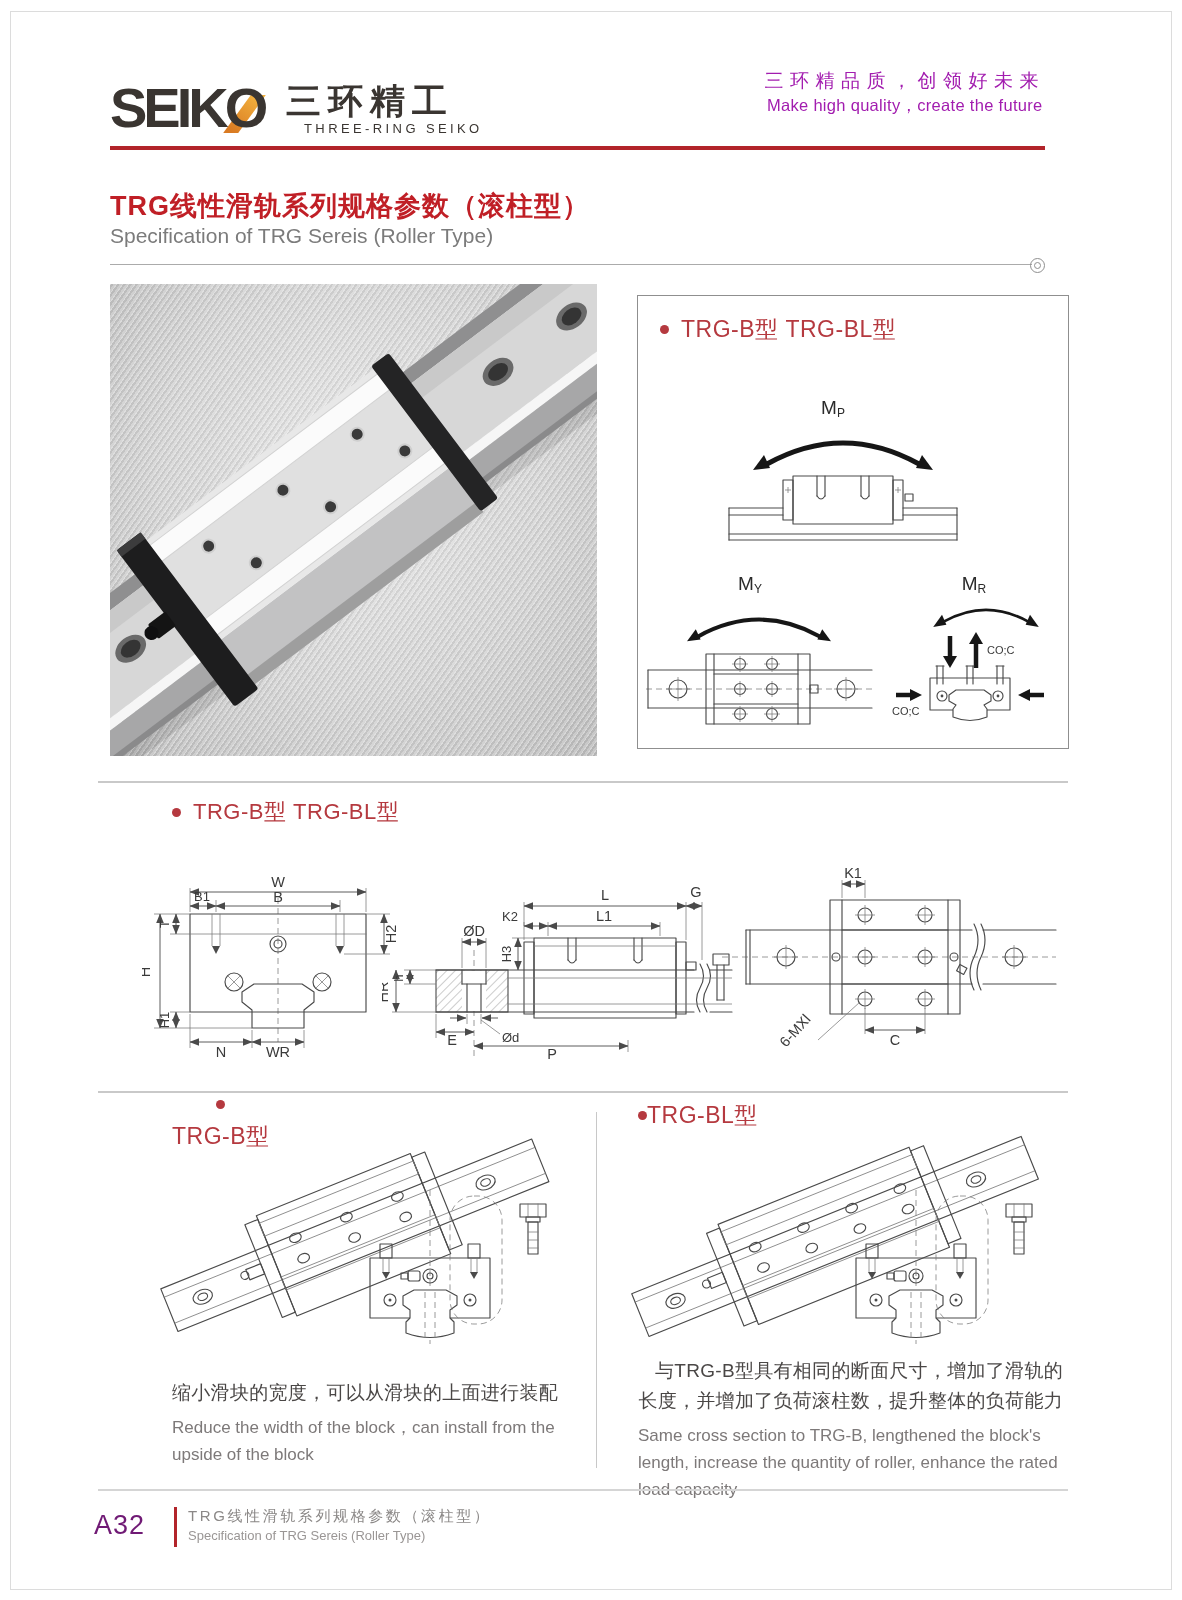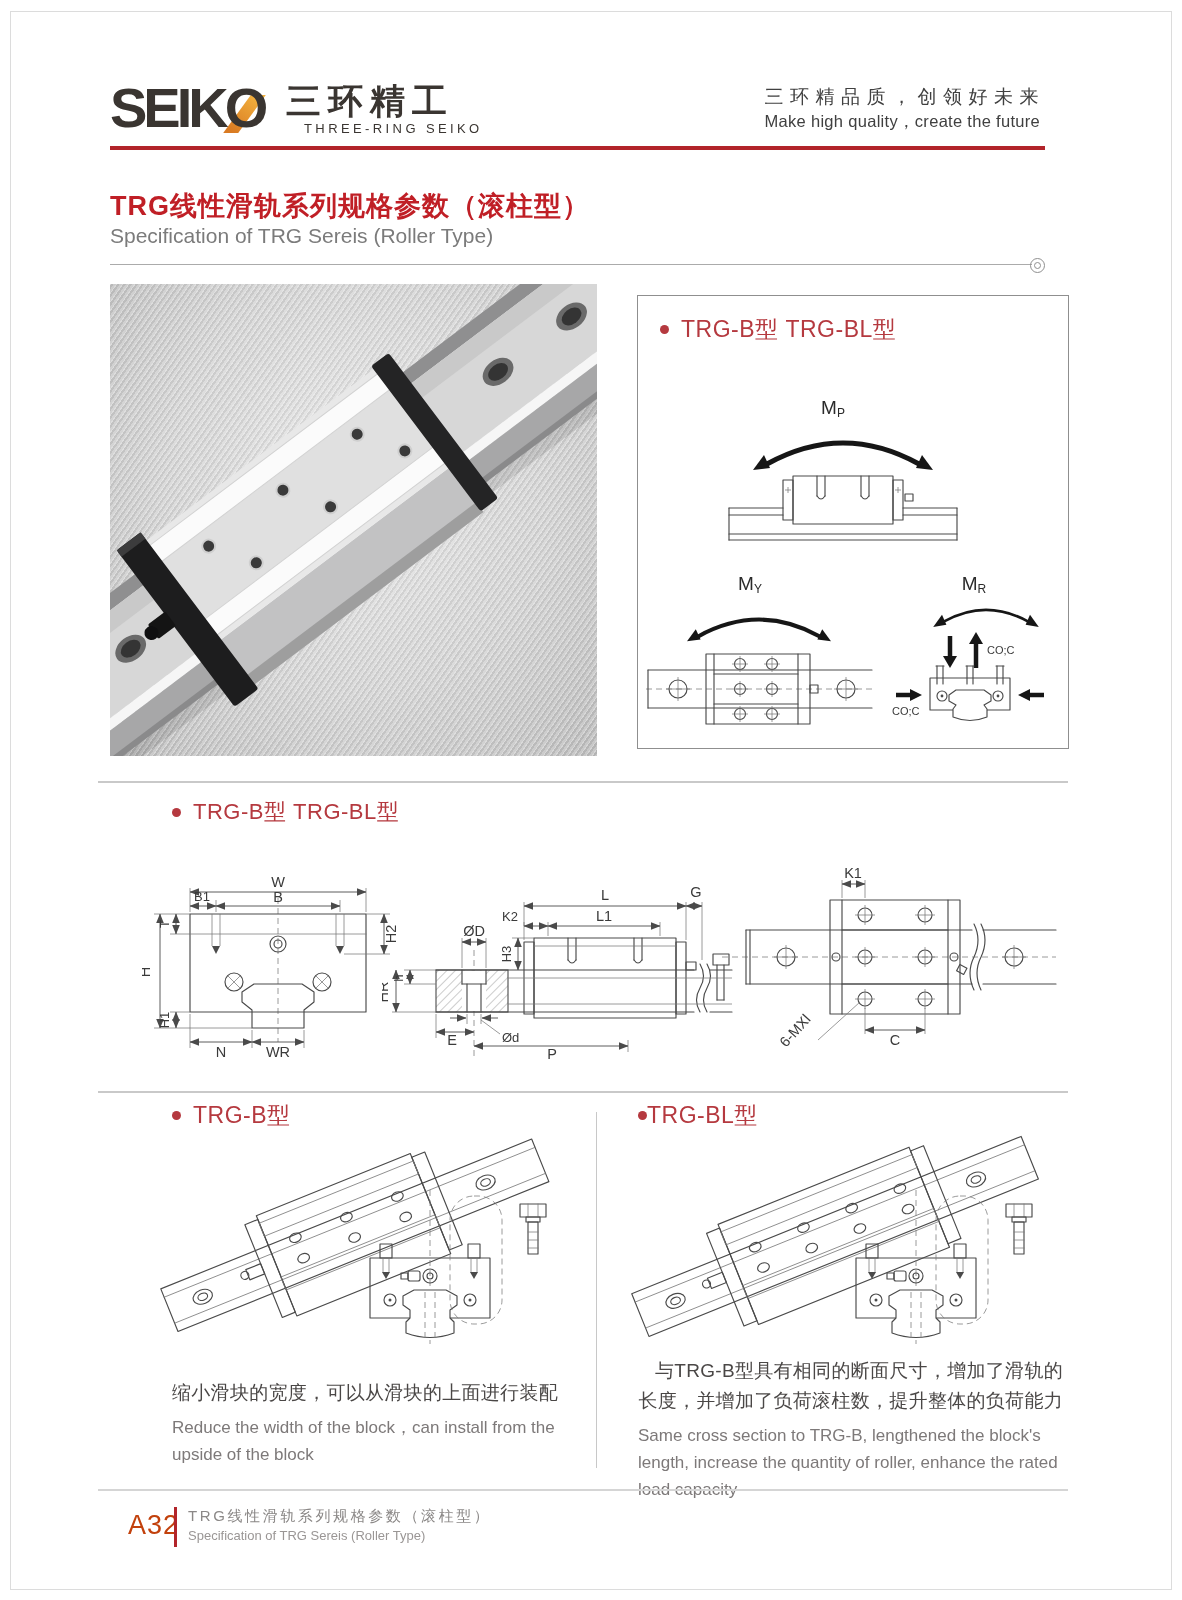--- a/index.html
+++ b/index.html
@@ -8,21 +8,21 @@
   .frame{position:absolute;left:10px;top:11px;right:10px;bottom:10px;border:1px solid #dcdcdc;}
   .abs{position:absolute;}
 
   
   .logo-word{left:110px;top:80px;font-size:56px;font-weight:bold;letter-spacing:-4px;
              color:#3a3531;line-height:1;}
   .logo-accent{left:237px;top:95px;width:15px;height:38px;transform:skewX(-36deg);
                background:linear-gradient(205deg,#f2b13e 10%,#d97a22 90%);}
   .logo-cn{left:286px;top:78px;font-size:35px;font-weight:bold;letter-spacing:7px;color:#3a3531;}
   .logo-en{left:288px;top:121px;font-size:13px;font-weight:normal;letter-spacing:3.4px;color:#3a3531;margin-left:16px;}
-  .slogan{right:137px;top:84px;text-align:left;color:#404040;}
+  .slogan{right:137px;top:68px;text-align:center;color:#a21caf;}
   .slogan-cn{font-size:19px;letter-spacing:6.5px;}
   .slogan-en{font-size:16.5px;margin-top:1px;letter-spacing:.3px;}
   .red-rule{left:110px;top:146px;width:935px;height:4px;background:#b2242a;}
 
   
   .title-cn{left:110px;top:188px;font-size:27px;font-weight:bold;letter-spacing:1px;color:#c01f26;}
   .title-en{left:110px;top:224px;font-size:21px;color:#7b7b7b;}
   .title-rule{left:110px;top:264px;width:922px;height:1px;background:#ababab;}
   .ring{left:1030px;top:258px;width:13px;height:13px;border:1.4px solid #8f8f8f;border-radius:50%;}
   .ring::after{content:"";position:absolute;left:2.5px;top:2.5px;width:5px;height:5px;
@@ -55,32 +55,32 @@
   .svf{stroke:#4a4a4a;stroke-width:1.15;fill:#fff;stroke-linejoin:round;}
   .tn{stroke:#787878;stroke-width:.75;fill:none;}
   .ds{stroke-dasharray:6 4;}
   .dim{stroke:#4a4a4a;stroke-width:.9;fill:none;}
   .dl{font-size:14.5px;fill:#3a3a3a;font-family:"Liberation Sans",sans-serif;}
   .dls{font-size:13px;fill:#3a3a3a;font-family:"Liberation Sans",sans-serif;}
   .arrowfill{fill:#4a4a4a;}
 
   
   .vdiv{left:596px;top:1112px;width:1px;height:356px;background:#c8c8c8;}
-  .type-head-b{position:absolute;left:172px;top:1100px;display:flex;align-items:center;gap:12px;}
+  .type-head-b{position:absolute;left:172px;top:1100px;display:flex;align-items:center;gap:12px;flex-direction:column;}
   .type-head-bl{position:absolute;left:638px;top:1100px;display:flex;align-items:center;}
   .type-head-b .phead-text,.type-head-bl .phead-text{font-size:23px;}
   .desc-cn{font-size:19px;color:#4a4746;letter-spacing:.3px;line-height:1.6;}
   .desc-en{font-size:17px;color:#7d7979;line-height:1.6;}
   .b-cn{left:172px;top:1378px;width:400px;}
   .b-en{left:172px;top:1414px;width:390px;}
   .bl-cn{left:638px;top:1356px;width:425px;text-align:right;}
   .bl-en{left:638px;top:1422px;width:425px;}
 
   
-  .ft-no{left:128px;top:1510px;font-size:27px;color:#c2410c;letter-spacing:1px;}
+  .ft-no{left:94px;top:1510px;font-size:27px;color:#701a75;letter-spacing:1px;}
   .ft-bar{left:174px;top:1507px;width:3px;height:40px;background:#b2242a;}
   .ft-cn{left:188px;top:1507px;font-size:15px;letter-spacing:2.6px;color:#8b8887;}
   .ft-en{left:188px;top:1528px;font-size:13px;color:#9a9695;}
 
   .moment-arrow{stroke:#161616;stroke-width:5;fill:none;}
   .mhead{fill:#161616;}
   .thickln{stroke:#161616;stroke-width:4.5;}
 </style>
 </head>
 <body>

